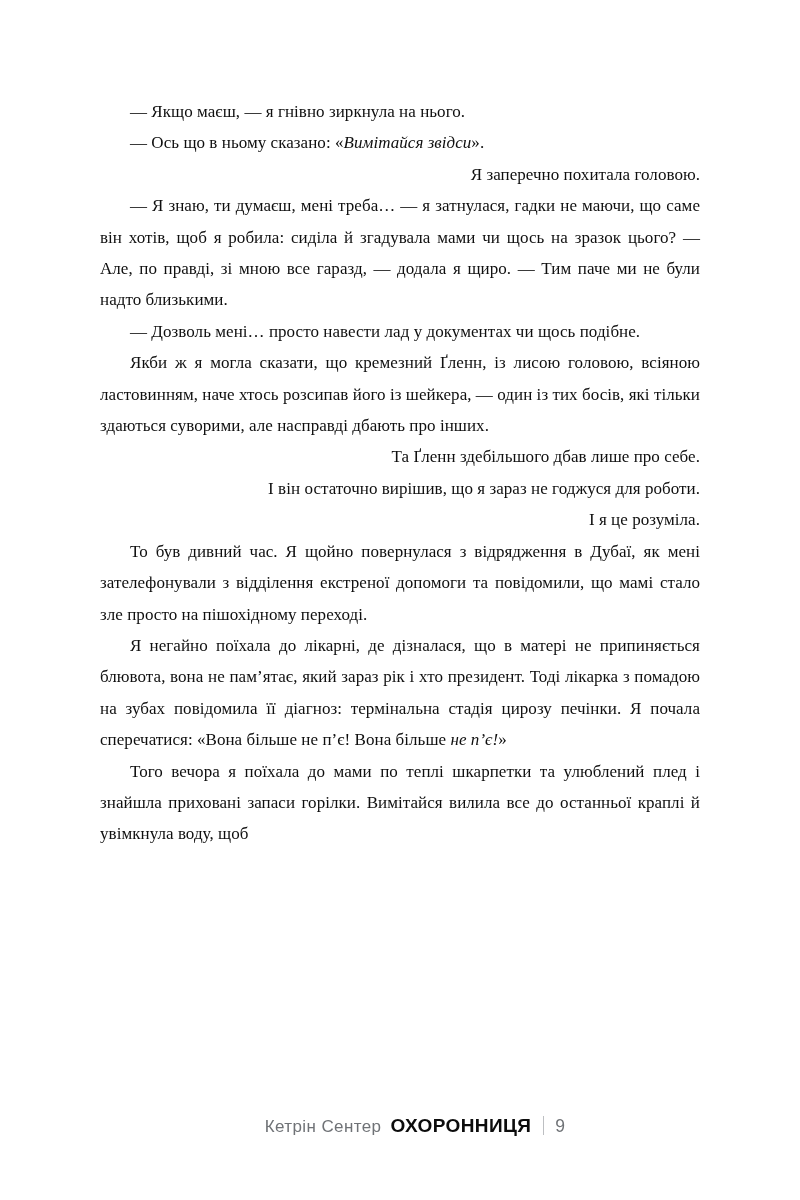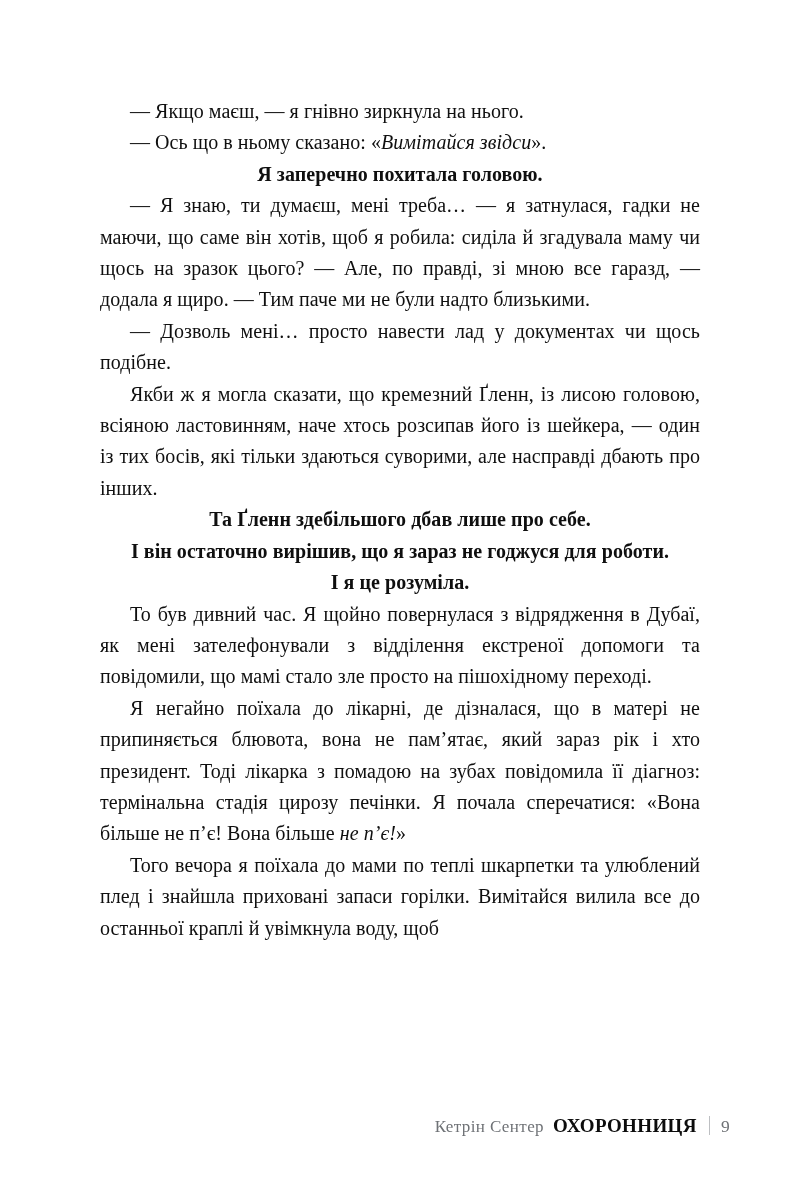--- a/index.html
+++ b/index.html
@@ -29,52 +29,51 @@
 
   .text-block {
     position: absolute;
     left: 100px;
     top: 96px;
     width: 600px;
   }
 
   .para {
     margin: 0;
-    font-size: 20px;
+    font-size: 17px;
     line-height: 31.4px;
     text-align: justify;
     text-justify: inter-word;
     text-indent: 30px;
     hyphens: manual;
     color: #0f0f0f;
     letter-spacing: 0.05px;
   }
 
   
   .para.flush {
     text-indent: 0;
   }
 
   
   .para.short {
-    text-align: center;
-    font-weight: bold;
+    text-align: right;
   }
 
   em.it {
     font-style: italic;
   }
 
   .footer {
     position: absolute;
     left: 100px;
     top: 1116px;
     width: 630px;
-    text-align: right;
-    font-family: Liberation Serif, serif;
+    text-align: center;
+    font-family: Liberation Sans, sans-serif;
     white-space: nowrap;
     line-height: 1;
   }
   .footer-author {
     font-size: 17px;
     color: #6f7276;
     letter-spacing: 0.4px;
     font-weight: 400;
   }
   .footer-title {
@@ -104,21 +103,21 @@
 <div class="page">
 
   <div class="text-block">
 
     <p class="para">— Якщо маєш, — я гнівно зиркнула на нього.</p>
 
     <p class="para"><span>— Ось що в ньому сказано: «</span><em class="it">Вимітайся звідси</em><span>».</span></p>
 
     <p class="para flush short">Я заперечно похитала головою.</p>
 
-    <p class="para">— Я знаю, ти думаєш, мені треба… — я затнулася, гадки не маючи, що саме він хотів, щоб я робила: сиділа й згадувала маму чи щось на зразок цього? — Але, по правді, зі мною все гаразд, — додала я щиро. — Тим паче ми не були надто близькими.</p>
+    <p class="para">— Я знаю, ти думаєш, мені треба… — я затнулася, гадки не маючи, що саме він хотів, щоб я робила: сиділа й згадувала мами чи щось на зразок цього? — Але, по правді, зі мною все гаразд, — додала я щиро. — Тим паче ми не були надто близькими.</p>
 
 
     <p class="para">— Дозволь мені… просто навести лад у документах чи щось подібне.</p>
 
 
     <p class="para">Якби ж я могла сказати, що кремезний Ґленн, із лисою головою, всіяною ластовинням, наче хтось розсипав його із шейкера, — один із тих босів, які тільки здаються суворими, але насправді дбають про інших.</p>
 
     <p class="para flush short">Та Ґленн здебільшого дбав лише про себе.</p>
 
     <p class="para flush short">І він остаточно вирішив, що я зараз не годжуся для роботи.</p>

